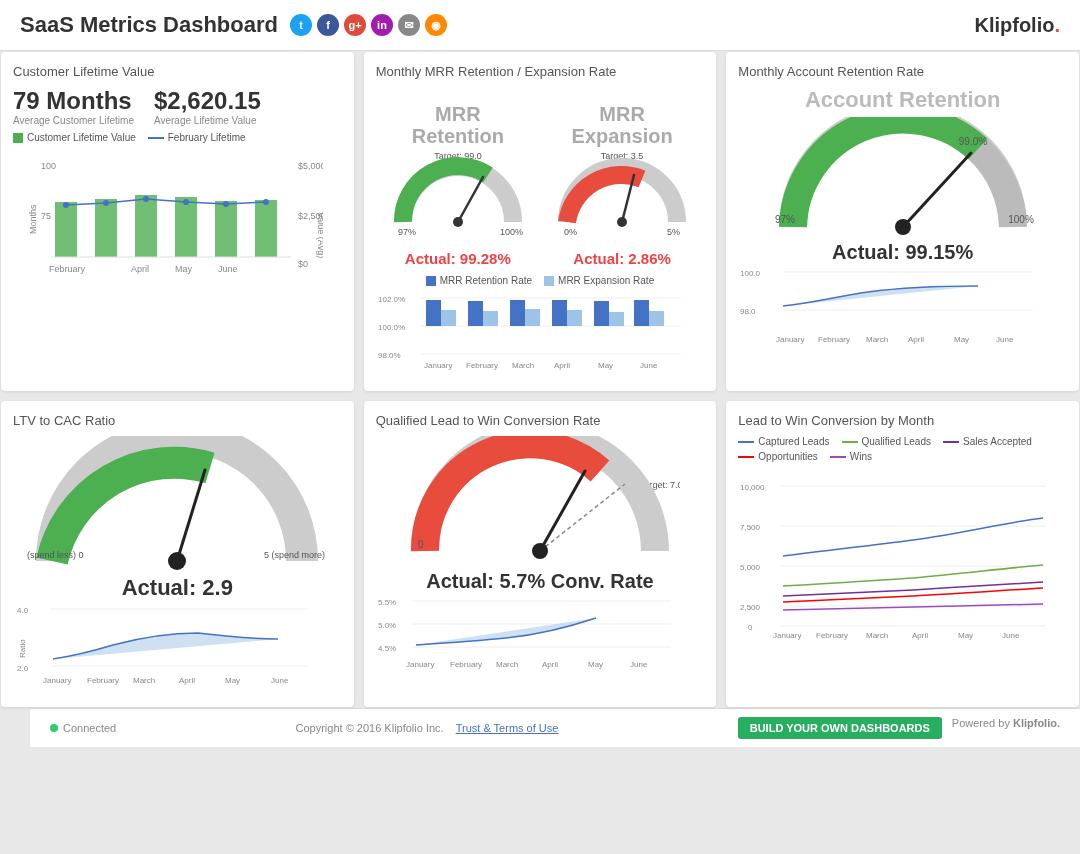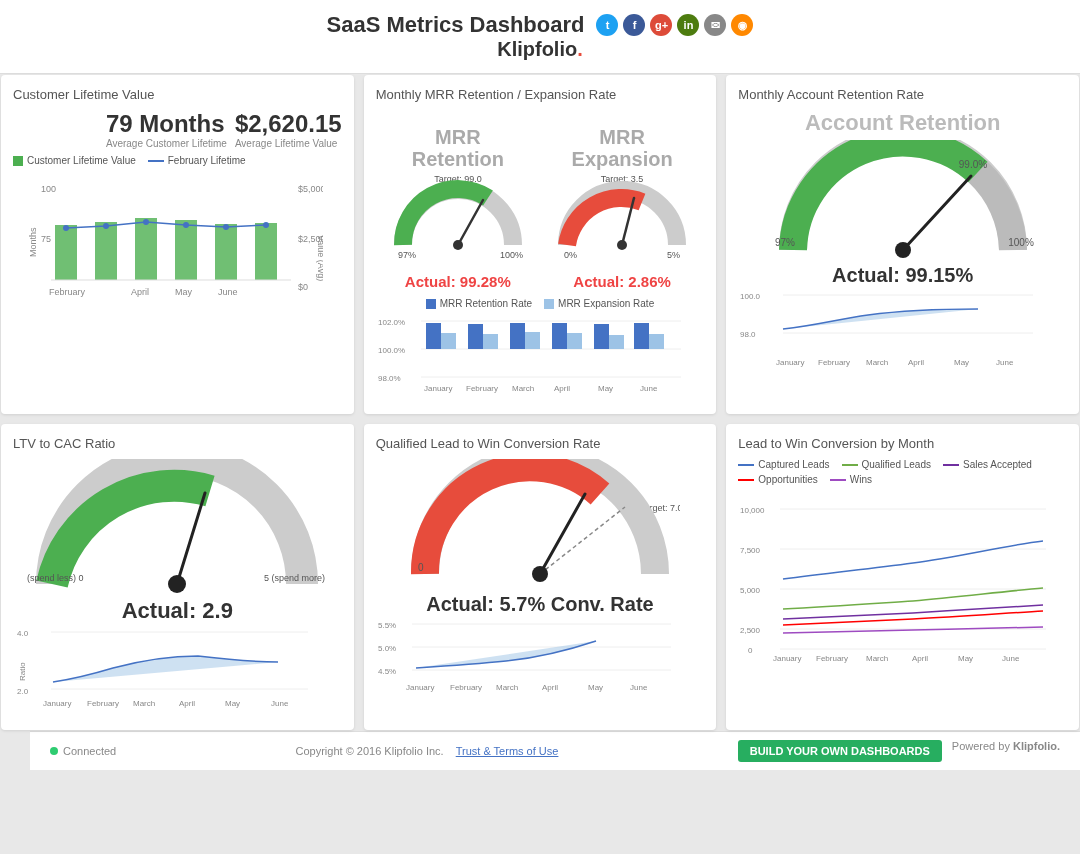--- a/index.html
+++ b/index.html
@@ -6,55 +6,54 @@
     body { font-family: Arial, sans-serif; background: #e8e8e8; width: 1080px; min-height: 854px; }
     
     
     .header {
       background: #fff;
       padding: 12px 20px;
       display: flex;
       align-items: center;
       justify-content: space-between;
       border-bottom: 1px solid #ddd;
-      flex-direction: column;
     }
     .header-title {
       font-size: 22px;
       font-weight: bold;
       color: #333;
     }
     .header-icons { display: flex; gap: 5px; align-items: center; }
     .social-icon {
       width: 22px; height: 22px; border-radius: 50%;
       display: inline-flex; align-items: center; justify-content: center;
       font-size: 11px; font-weight: bold; color: #fff;
     }
     .si-twitter { background: #1da1f2; }
     .si-facebook { background: #3b5998; }
     .si-google { background: #dd4b39; }
-    .si-linkedin { background: #4d7c0f; }
+    .si-linkedin { background: #a21caf; }
     .si-email { background: #888; }
     .si-rss { background: #f80; }
     .klipfolio-logo { font-size: 20px; font-weight: bold; color: #333; }
     .klipfolio-logo span { color: #e74c3c; }
     
     
     .dashboard { padding: 1px; display: grid; grid-template-columns: 1fr 1fr 1fr; grid-template-rows: auto auto; gap: 10px; }
     
     .card {
       background: #fff;
       border-radius: 4px;
       padding: 12px;
       box-shadow: 0 1px 3px rgba(0,0,0,0.1);
     }
     .card-title { font-size: 13px; color: #555; margin-bottom: 8px; font-weight: normal; }
     
     
-    .clv-stats { display: flex; gap: 8px; margin-bottom: 6px; justify-content: flex-end; }
+    .clv-stats { display: flex; gap: 20px; margin-bottom: 6px; }
     .clv-stat-value { font-size: 24px; font-weight: bold; color: #333; }
     .clv-stat-label { font-size: 10px; color: #888; }
     
     
     .chart-area { position: relative; }
     
     
     .footer {
       background: #fff;
       border-top: 1px solid #ddd;

